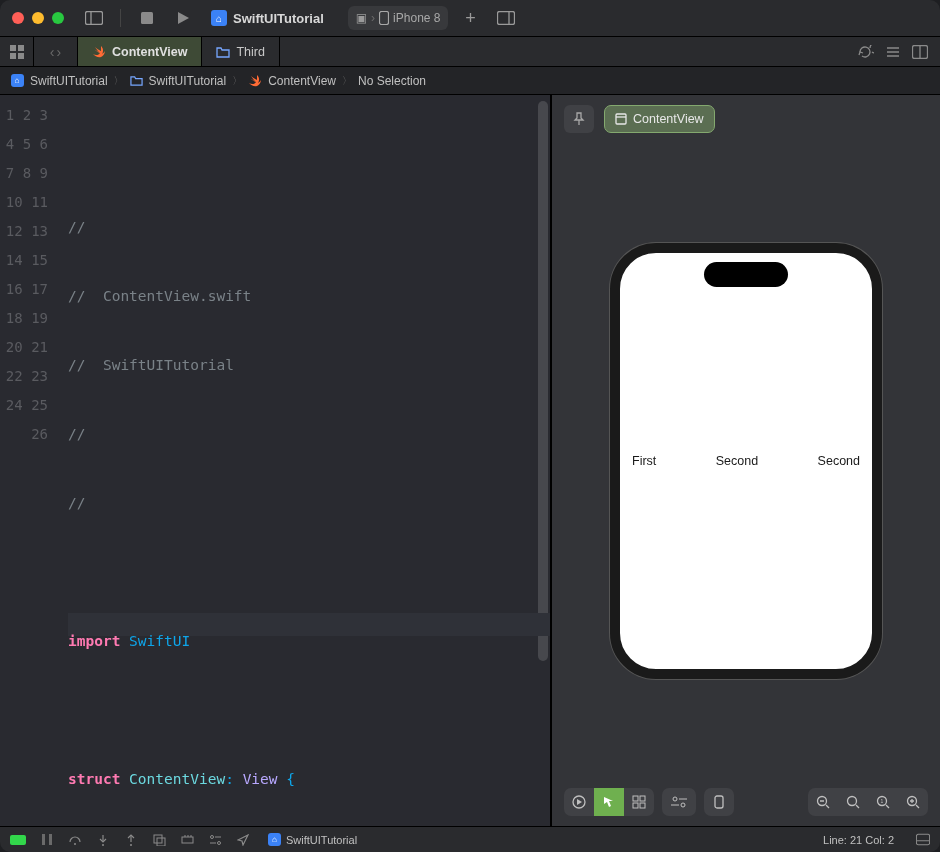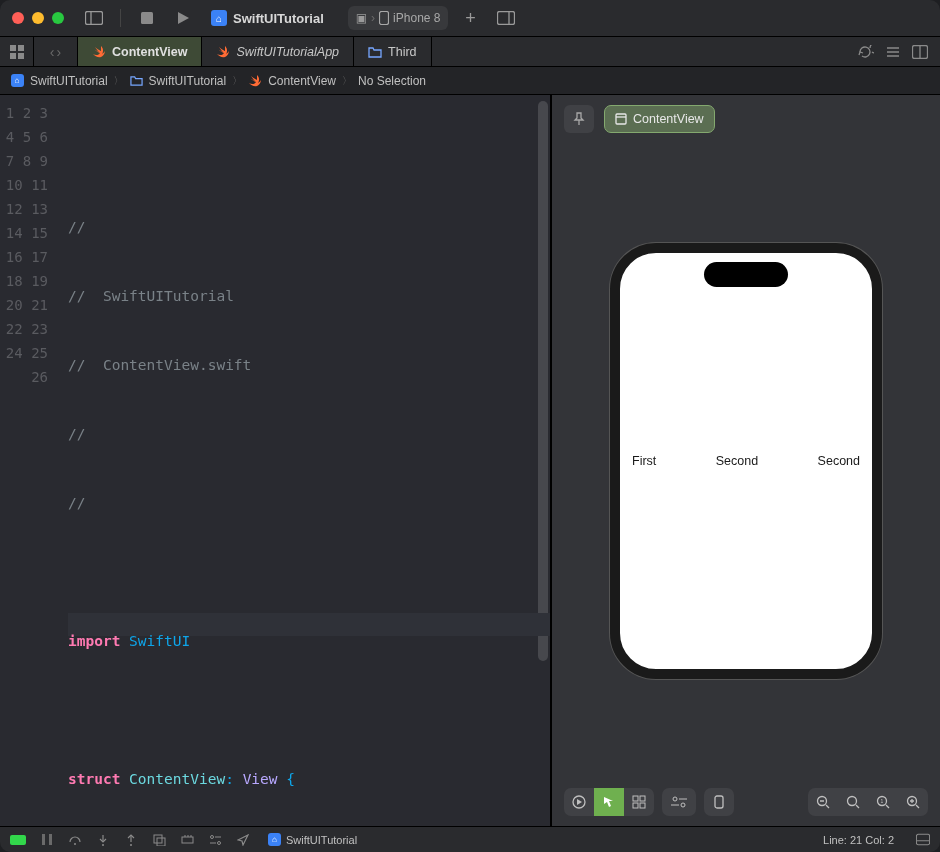--- a/index.html
+++ b/index.html
@@ -130,21 +130,21 @@
     position: relative;
     border-right: 2px solid #000;
   }
   .gutter {
     width: 60px;
     background: #292a30;
     text-align: right;
     padding: 6px 12px 0 0;
     font-family: "SF Mono", Menlo, Consolas, monospace;
     font-size: 14px;
-    line-height: 24px;
+    line-height: 29px;
     color: #5a5b60;
     user-select: none;
   }
   .code {
     flex: 1;
     padding: 6px 0 0 8px;
     font-family: "SF Mono", Menlo, Consolas, monospace;
     font-size: 14.5px;
     line-height: 23px;
     white-space: pre;
@@ -343,26 +343,20 @@
   </div>
   <div class="tabbar-nav">
     <span style="font-size:14px;">‹</span>
     <span style="font-size:14px;">›</span>
   </div>
   <div class="tab active">
     <svg class="swift-icon" width="14" height="14" viewBox="0 0 14 14">
         <path d="M9 1 C11 3 12 6 10 9 C12 8 13 6 13 6 C13 6 13 10 9 12 C6 13 3 11 1 9 C4 11 7 10 8 8 C5 7 2 4 2 4 C4 6 7 7 7 7 C5 5 3 2 3 2 C5 4 9 6 9 6 C9 4 9 1 9 1 Z" fill="currentColor"></path>
       </svg>
     <span>ContentView</span>
-  </div>
-  <div class="tab">
-    <svg class="swift-icon" width="14" height="14" viewBox="0 0 14 14">
-        <path d="M9 1 C11 3 12 6 10 9 C12 8 13 6 13 6 C13 6 13 10 9 12 C6 13 3 11 1 9 C4 11 7 10 8 8 C5 7 2 4 2 4 C4 6 7 7 7 7 C5 5 3 2 3 2 C5 4 9 6 9 6 C9 4 9 1 9 1 Z" fill="currentColor"></path>
-      </svg>
-    <span style="font-style:italic;">SwiftUITutorialApp</span>
   </div>
   <div class="tab">
     <svg class="assets-icon" width="14" height="14" viewBox="0 0 14 14">
         <path d="M1 3 L5 3 L6 5 L13 5 L13 12 L1 12 Z" fill="none" stroke="currentColor" stroke-width="1.3"></path>
       </svg>
     <span>Third</span>
   </div>
   <div class="tabbar-right">
     <span>
       <svg width="16" height="14" viewBox="0 0 16 14">
@@ -432,22 +426,22 @@
 21
 22
 23
 24
 25
 26
 </div>
     <div class="code">
       <div class="hl-line" style="top:466px;"></div>
       <div class="code-line"><span class="c-comment">//</span></div>
+      <div class="code-line"><span class="c-comment">//  </span><span class="c-comment">ContentView.swift</span></div>
       <div class="code-line"><span class="c-comment">//  </span><span class="c-comment">SwiftUITutorial</span></div>
-      <div class="code-line"><span class="c-comment">//  </span><span class="c-comment">ContentView.swift</span></div>
       <div class="code-line"><span class="c-comment">//</span></div>
       <div class="code-line"><span class="c-comment">//</span></div>
       <div class="code-line"></div>
       <div class="code-line"><span class="c-keyword">import</span><span class="c-plain"> SwiftUI</span></div>
       <div class="code-line"></div>
       <div class="code-line"><span class="c-keyword">struct</span><span class="c-typedef"> ContentView</span><span class="c-plain">: </span><span class="c-func">View</span><span class="c-plain"> {</span></div>
       
       
       
       

